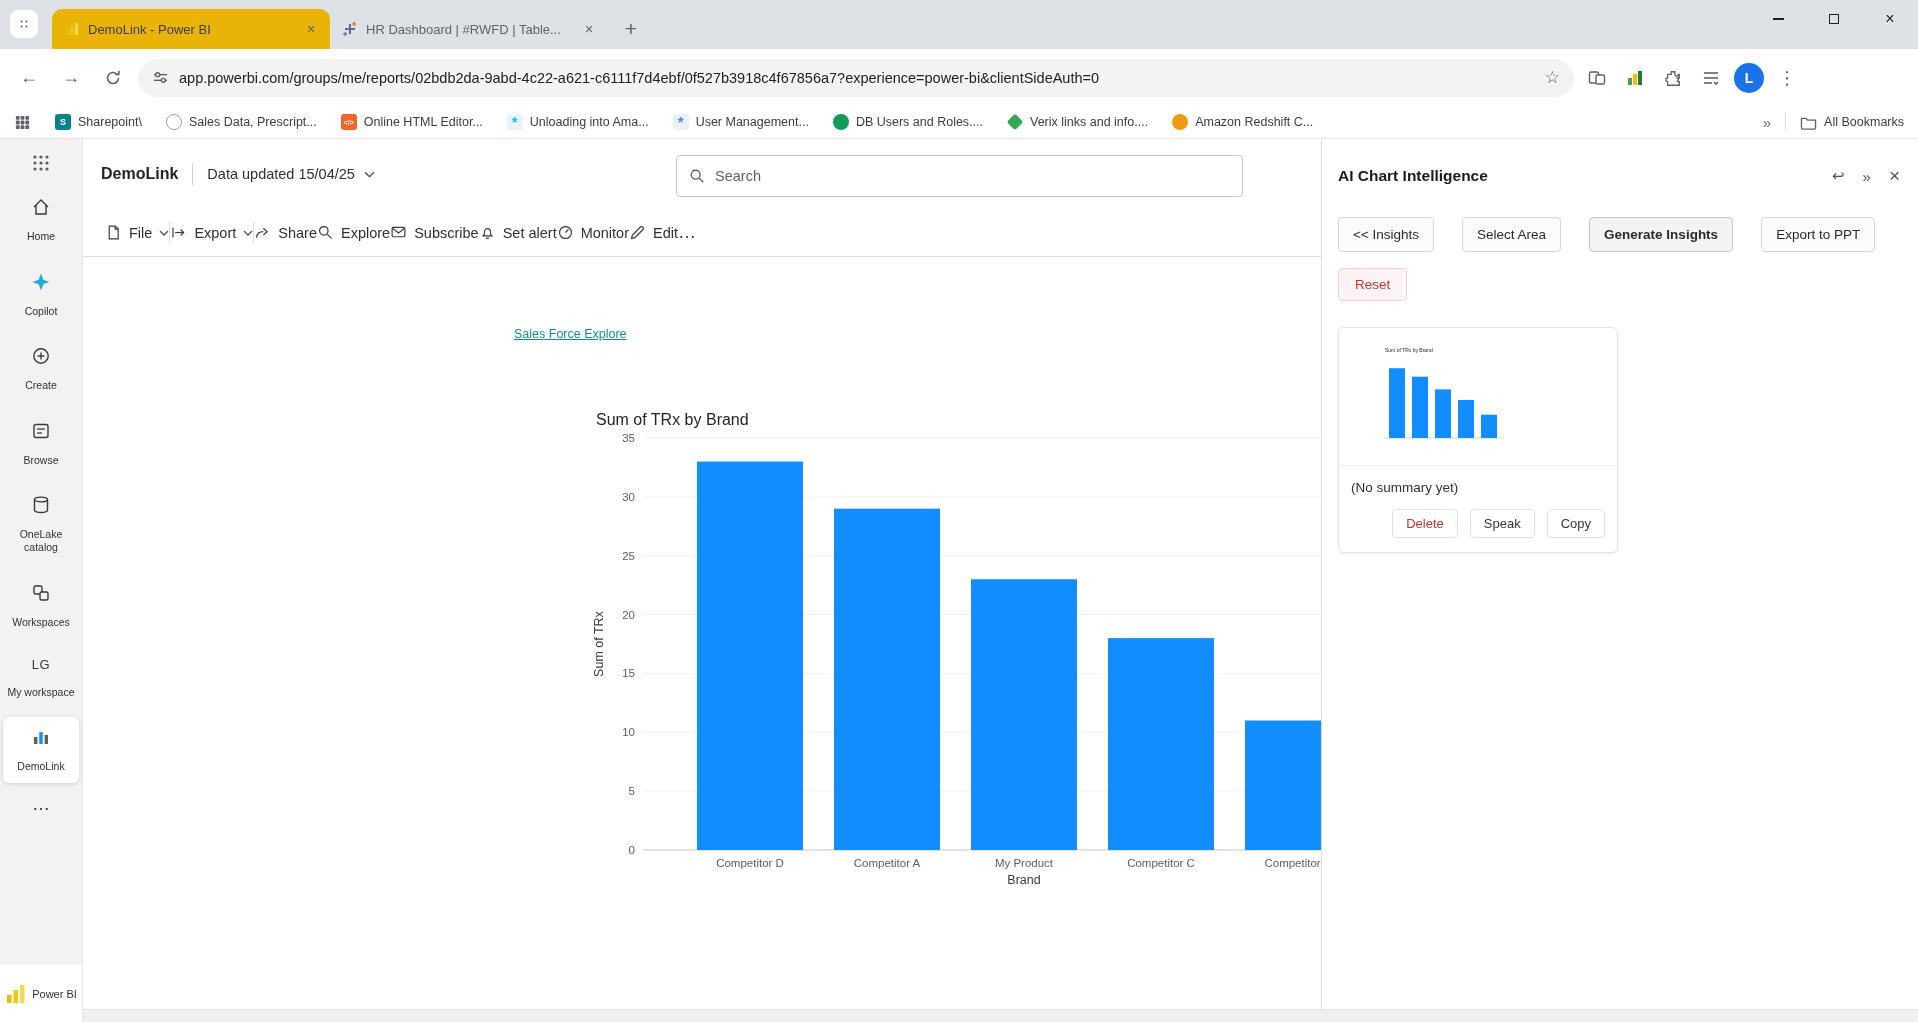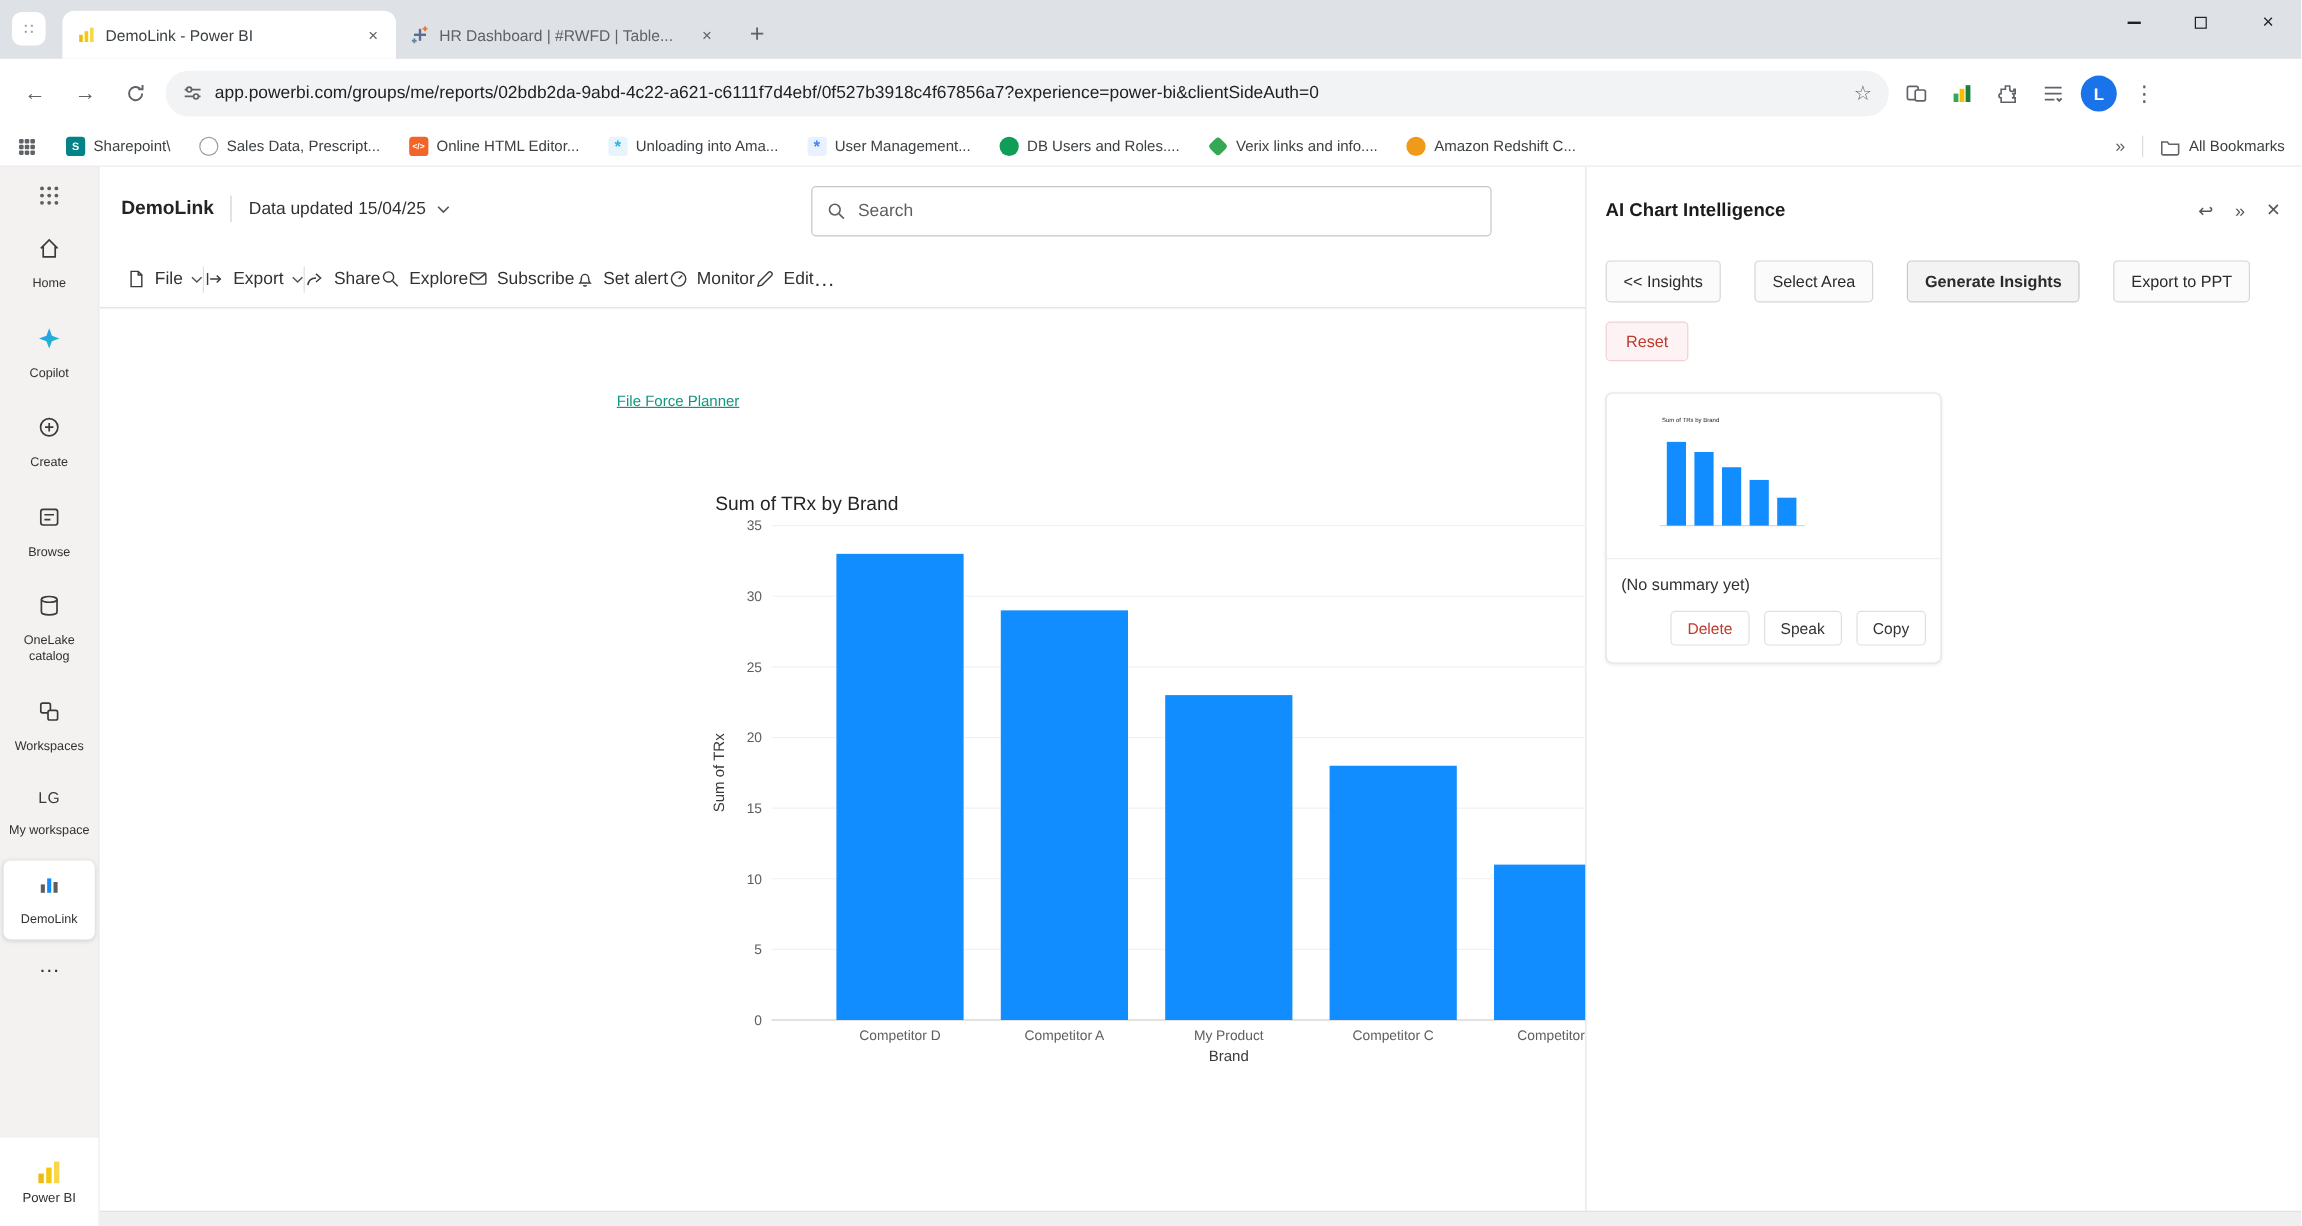--- a/index.html
+++ b/index.html
@@ -7,21 +7,21 @@
   .screen { position:relative; width:1918px; height:1022px; background:#fff; overflow:hidden; }
 
   
   .chrome-top { height:49px; background:#DEE1E6; display:flex; align-items:flex-end; position:relative; padding-left:52px; }
   .corner-btn { position:absolute; left:10px; top:10px; width:28px; height:28px; background:#fff; border-radius:8px;
                 display:flex; align-items:center; justify-content:center; }
   .corner-btn .dotgrid { width:10px; height:10px; background:
      radial-gradient(circle, #9AA0A6 1.2px, transparent 1.3px) 0 0/5px 5px; }
   .tab { width:278px; height:40px; border-radius:10px 10px 0 0; display:flex; align-items:center; gap:8px;
          padding:0 10px 0 12px; font-size:13px; color:#3C4043; }
-  .tab.active { background:#ffffff; }
+  .tab.active { background:#eab308; }
   .tab.inactive { color:#5F6368; }
   .tab-title { flex:1; white-space:nowrap; overflow:hidden; text-overflow:ellipsis; }
   .tab-close { width:18px; height:18px; border-radius:50%; display:flex; align-items:center; justify-content:center;
                font-size:14px; color:#5F6368; }
   .newtab { width:30px; height:30px; margin:0 0 5px 8px; display:flex; align-items:center; justify-content:center;
             font-size:21px; color:#5F6368; border-radius:50%; }
   .win-controls { position:absolute; right:0; top:0; display:flex; height:38px; }
   .win-btn { width:56px; height:38px; display:flex; align-items:center; justify-content:center; color:#202124; font-size:16px; }
   .min-glyph { width:11px; height:1.4px; background:#202124; }
   .max-glyph { width:10px; height:10px; border:1.4px solid #202124; }
@@ -53,22 +53,22 @@
   
   .pbi-sidebar { width:83px; background:#F3F2F1; border-right:1px solid #E6E6E6; display:flex; flex-direction:column;
                  align-items:center; padding-top:14px; position:relative; flex:0 0 auto; }
   .waffle { margin-bottom:14px; }
   .side-item { width:76px; display:flex; flex-direction:column; align-items:center; gap:13px; padding:10px 0;
                margin-bottom:9px; color:#323130; font-size:10.5px; text-align:center; line-height:1.2; }
   .side-item svg { display:block; }
   .side-item.active { background:#fff; border-radius:6px; box-shadow:0 1px 4px rgba(0,0,0,.14); }
   .lg-logo { font-size:13px; font-weight:normal; letter-spacing:.5px; color:#3B3A39; }
   .side-more { font-size:18px; color:#323130; margin-top:2px; }
-  .pbi-badge { position:absolute; bottom:0; left:0; width:82px; height:74px; background:#fff; display:flex;
-               flex-direction:column; align-items:center; justify-content:center; gap:5px; font-size:11px; color:#323130;margin-top:42px; }
+  .pbi-badge { position:absolute; bottom:0; left:0; width:82px; height:57px; background:#fff; display:flex;
+               align-items:center; justify-content:center; gap:5px; font-size:11px; color:#323130;margin-top:42px; }
 
   
   .pbi-main { flex:1 1 auto; background:#fff; position:relative; overflow:hidden; }
   .pbi-header { height:70px; display:flex; align-items:center; padding:0 18px; position:relative; }
   .pbi-title { font-size:16px; font-weight:bold; color:#252423; }
   .hdr-divider { width:1px; height:22px; background:#D2D0CE; margin:0 14px; }
   .pbi-updated { font-size:14.5px; color:#323130; display:flex; align-items:center; gap:9px; }
   .pbi-search { position:absolute; left:593px; top:16px; width:567px; height:42px; border:1px solid #C8C6C4;
                 border-radius:4px; display:flex; align-items:center; gap:10px; padding:0 12px; background:#fff; }
   .pbi-search input { border:none; outline:none; font-size:14.5px; color:#323130; width:460px;
@@ -425,21 +425,21 @@
         <div class="tb-item">
           <svg width="17" height="17" viewBox="0 0 20 20">
             <path d="M3 17l1-4L13.5 3.5a1.8 1.8 0 0 1 2.6 0l.4.4a1.8 1.8 0 0 1 0 2.6L7 16z" fill="none" stroke="#3B3A39" stroke-width="1.4"></path>
           </svg>
           <span>Edit</span>
         </div>
         <div class="tb-item" style="font-size:18px;">…</div>
       </div>
 
       <div class="canvas">
-        <a class="report-link" href="#">File Force Planner</a>
+        <a class="report-link" href="#">Sales Force Explore</a>
         <svg id="main-chart" width="1260" height="660">
             <text x="513" y="168" font-size="16" fill="#252423">Sum of TRx by Brand</text>
             <line x1="560" y1="593" x2="1248" y2="593" stroke="#C8C6C4" stroke-width="1"></line>
             <text x="552" y="597" font-size="11.5" fill="#605E5C" text-anchor="end">0</text>
             <line x1="560" y1="534.1428571428571" x2="1248" y2="534.1428571428571" stroke="#F1F1F1" stroke-width="1"></line>
             <text x="552" y="538.1428571428571" font-size="11.5" fill="#605E5C" text-anchor="end">5</text>
             <line x1="560" y1="475.2857142857143" x2="1248" y2="475.2857142857143" stroke="#F1F1F1" stroke-width="1"></line>
             <text x="552" y="479.2857142857143" font-size="11.5" fill="#605E5C" text-anchor="end">10</text>
             <line x1="560" y1="416.42857142857144" x2="1248" y2="416.42857142857144" stroke="#F1F1F1" stroke-width="1"></line>
             <text x="552" y="420.42857142857144" font-size="11.5" fill="#605E5C" text-anchor="end">15</text>

